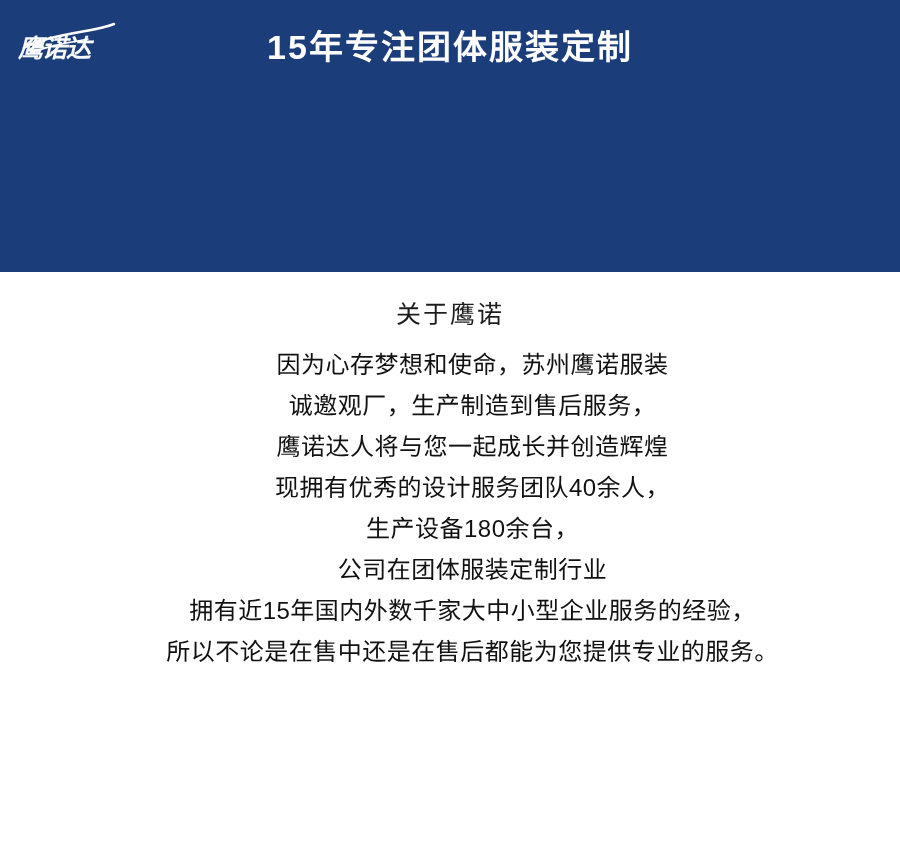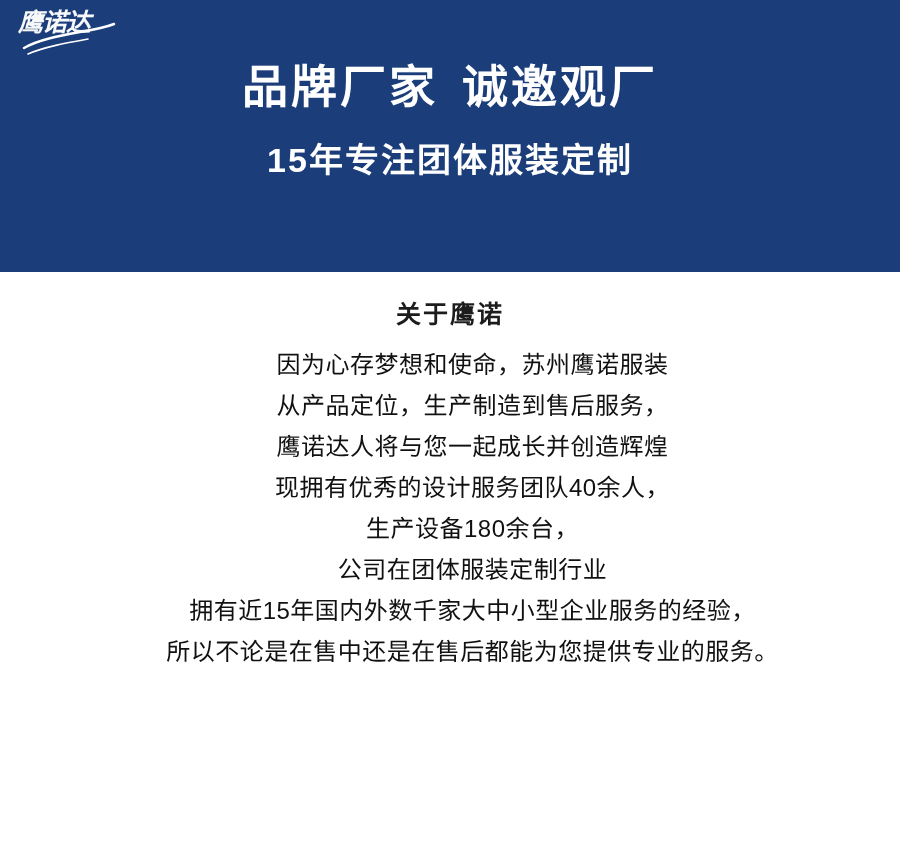--- a/index.html
+++ b/index.html
@@ -40,21 +40,21 @@
     left: 18px;
     top: 14px;
     width: 100px;
     height: 46px;
     color: #ffffff;
     display: block;
   }
   .logo-text {
     position: absolute;
     left: 18px;
-    top: 2px;
+    top: 28px;
     width: 100px;
     height: 42px;
     color: #ffffff;
     font-family: "Liberation Serif", serif;
     font-weight: bold;
     font-size: 25px;
     letter-spacing: -1px;
     line-height: 42px;
     white-space: nowrap;
     font-style: italic;
@@ -94,21 +94,21 @@
     display: flex;
     flex-direction: column;
     align-items: center;
     padding-top: 22px;
     box-sizing: border-box;
   }
 
   .about-heading {
     color: #1c1c1c;
     font-size: 25px;
-    font-weight: bold;
+    font-weight: normal;
     letter-spacing: 2px;
     margin-bottom: 14px;
     text-align: center;
   }
 
   .about-lines {
     width: 100%;
     display: flex;
     flex-direction: column;
     align-items: center;
@@ -130,32 +130,29 @@
 <div class="page">
 
   <div class="banner">
 
     <svg class="logo" viewBox="0 0 100 46" aria-hidden="true">
       <path d="M6 34 C20 26, 40 22, 62 18 C74 16, 86 14, 96 10" stroke="#ffffff" stroke-width="2.5" fill="none" stroke-linecap="round"></path>
       <path d="M10 40 C26 33, 48 29, 70 25" stroke="#ffffff" stroke-width="1.6" fill="none" stroke-linecap="round"></path>
     </svg>
     <div class="logo-text">鹰诺达</div>
 
-    <div class="banner-title">
-      <span>品牌厂家</span><span class="gap"></span><span>诚邀观厂</span>
-    </div>
 
     <div class="banner-subtitle">15年专注团体服装定制</div>
   </div>
 
   <div class="about">
     <div class="about-heading">关于鹰诺</div>
     <div class="about-lines">
       <div class="about-line">因为心存梦想和使命，苏州鹰诺服装</div>
-      <div class="about-line">从产品定位，生产制造到售后服务，</div>
+      <div class="about-line">诚邀观厂，生产制造到售后服务，</div>
       <div class="about-line">鹰诺达人将与您一起成长并创造辉煌</div>
       <div class="about-line">现拥有优秀的设计服务团队40余人，</div>
       <div class="about-line">生产设备180余台，</div>
       <div class="about-line">公司在团体服装定制行业</div>
       <div class="about-line">拥有近15年国内外数千家大中小型企业服务的经验，</div>
       <div class="about-line">所以不论是在售中还是在售后都能为您提供专业的服务。</div>
     </div>
   </div>
 
 </div>

